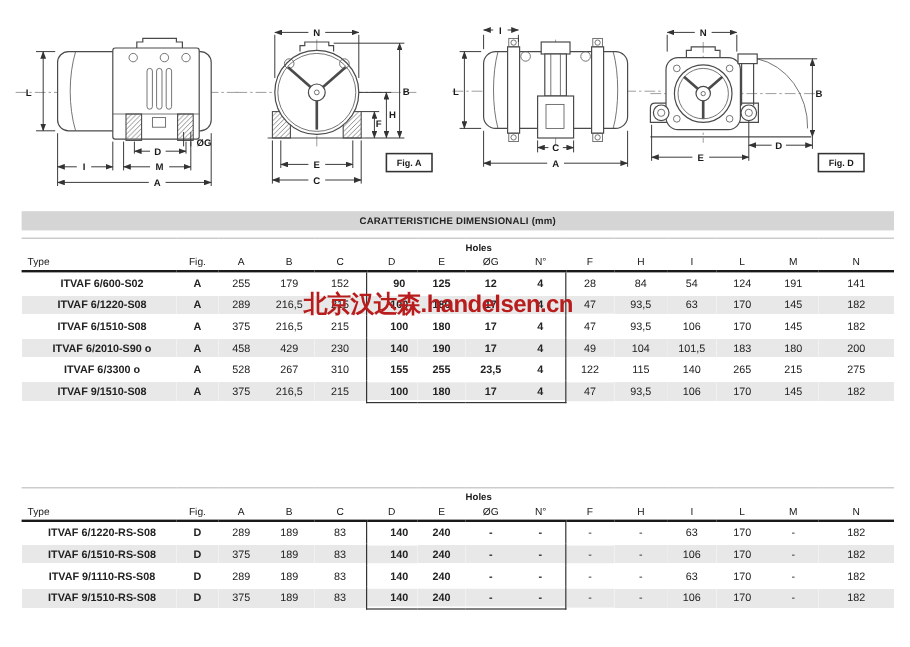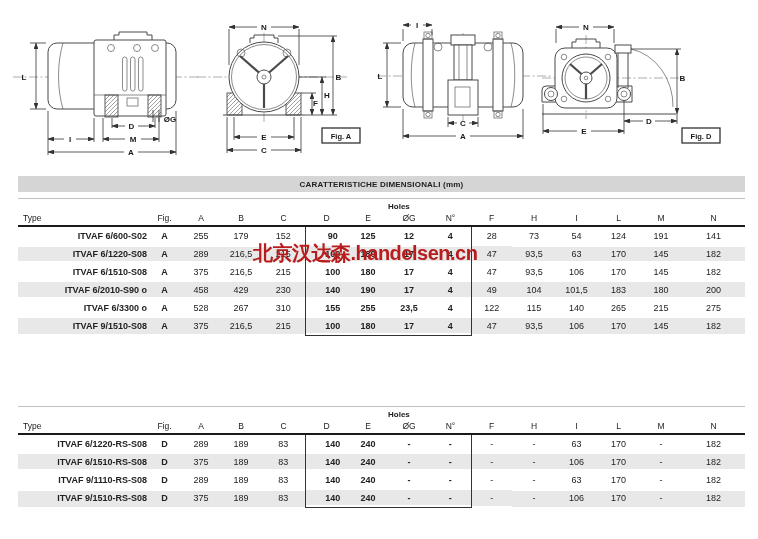--- a/index.html
+++ b/index.html
@@ -26,21 +26,21 @@
 
   
   table.dim-table{border-collapse:collapse;table-layout:fixed;width:727px;
                   border-top:1px solid #c0c0c0;}
   table.dim-table th,table.dim-table td{padding:0;overflow:hidden;white-space:nowrap;}
   tr.holes-row th{height:12px;font-size:8px;font-weight:bold;vertical-align:bottom;text-align:left;}
   tr.head-row th{height:14px;font-size:8.5px;font-weight:normal;text-align:center;
                  vertical-align:middle;border-bottom:2px solid #1a1a1a;}
   tr.head-row th.c0{text-align:left;padding-left:5px;}
   table.dim-table td{height:18px;font-size:9px;text-align:center;color:#222;}
-  table.dim-table td.c0{text-align:right;padding-left:5px;font-weight:bold;}
+  table.dim-table td.c0{text-align:center;padding-left:5px;font-weight:bold;}
   table.dim-table td.c1{font-weight:bold;}
   table.dim-table td.c5,table.dim-table td.c6,
   table.dim-table td.c7,table.dim-table td.c8{font-weight:bold;}
   table.dim-table td.c5{border-left:1.3px solid #333;padding-left:12px;}
   table.dim-table td.c8{border-right:1.3px solid #333;}
   table.dim-table tbody tr:nth-child(even) td{
     background:linear-gradient(#fff 0 1.5px,#e8e8e8 1.5px calc(100% - 1.5px),#fff calc(100% - 1.5px));}
   table.dim-table tbody tr:last-child td.c5,
   table.dim-table tbody tr:last-child td.c6,
   table.dim-table tbody tr:last-child td.c7,
@@ -325,21 +325,21 @@
           <td class="c0">ITVAF 6/600-S02</td>
           <td class="c1">A</td>
           <td class="c2">255</td>
           <td class="c3">179</td>
           <td class="c4">152</td>
           <td class="c5">90</td>
           <td class="c6">125</td>
           <td class="c7">12</td>
           <td class="c8">4</td>
           <td class="c9">28</td>
-          <td class="c10">73</td>
+          <td class="c10">84</td>
           <td class="c11">54</td>
           <td class="c12">124</td>
           <td class="c13">191</td>
           <td class="c14">141</td>
         </tr>
         <tr>
           <td class="c0">ITVAF 6/1220-S08</td>
           <td class="c1">A</td>
           <td class="c2">289</td>
           <td class="c3">216,5</td>

